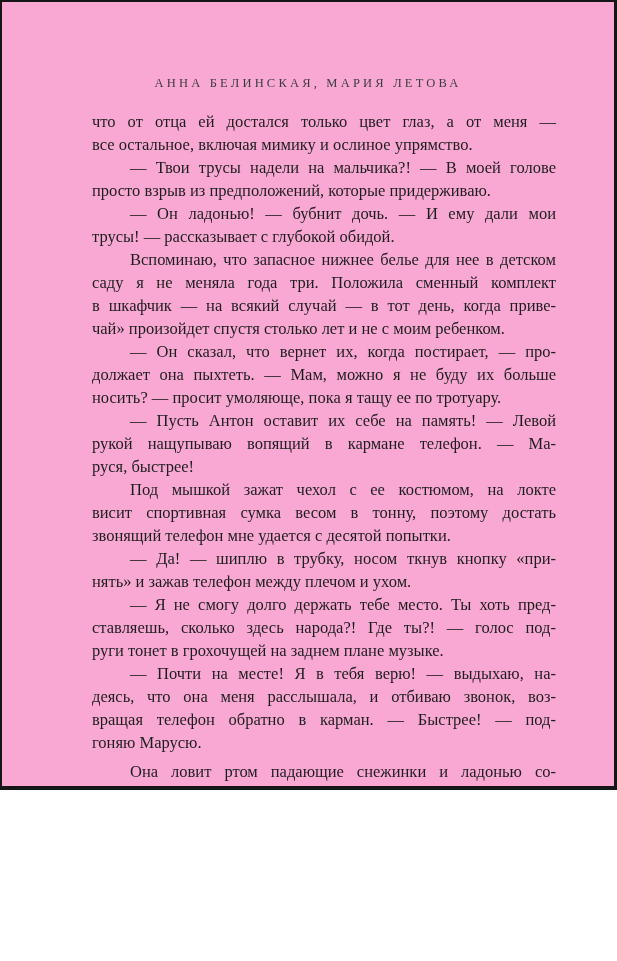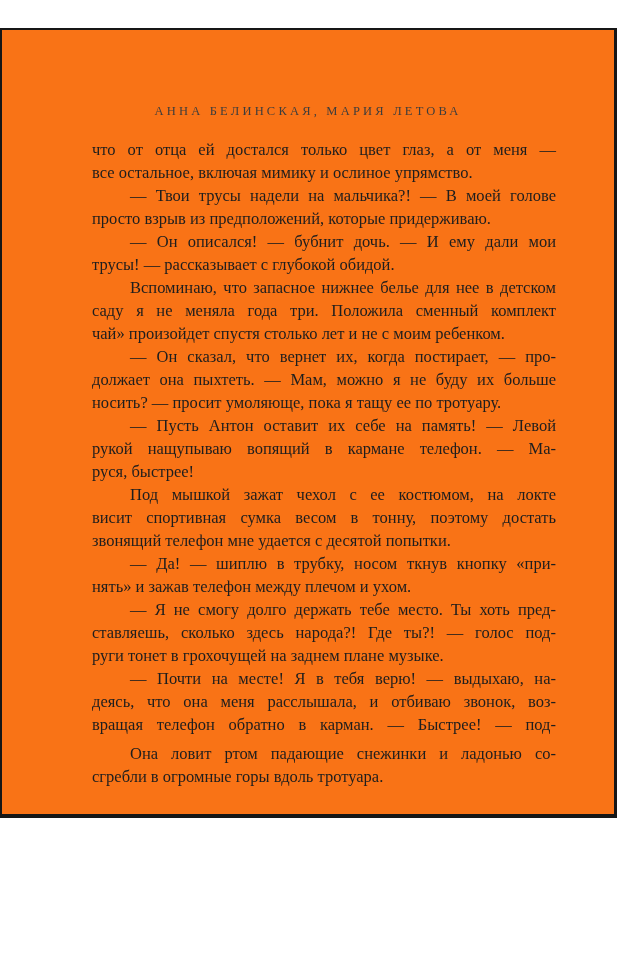--- a/index.html
+++ b/index.html
@@ -6,26 +6,25 @@
     margin: 0;
     padding: 0;
     background: #ffffff;
     font-family: "Liberation Serif", "DejaVu Serif", serif;
   }
   .page {
     position: relative;
     width: 617px;
     height: 790px;
     box-sizing: border-box;
-    background: #f97316;
+    background: #f9a8d4;
     border-style: solid;
     border-color: #161616;
     border-width: 2px 3px 4px 2px;
     overflow: hidden;
-    margin-top: 28px;
   }
   .running-header {
     position: absolute;
     top: 74px;
     left: 0;
     right: 0;
     text-align: center;
     font-size: 12.5px;
     letter-spacing: 3.2px;
     color: #3d3d3d;
@@ -75,26 +74,27 @@
   <div class="text-block" id="body-text">
       <div class="para">
         <div class="line">что от отца ей достался только цвет глаз, а от меня —</div>
         <div class="line last-line">все остальное, включая мимику и ослиное упрямство.</div>
       </div>
       <div class="para indented">
         <div class="line">— Твои трусы надели на мальчика?! — В моей голове</div>
         <div class="line last-line">просто взрыв из предположений, которые придерживаю.</div>
       </div>
       <div class="para indented">
-        <div class="line">— Он описался! — бубнит дочь. — И ему дали мои</div>
+        <div class="line">— Он ладонью! — бубнит дочь. — И ему дали мои</div>
         <div class="line last-line">трусы! — рассказывает с глубокой обидой.</div>
       </div>
       <div class="para indented">
         <div class="line">Вспоминаю, что запасное нижнее белье для нее в детском</div>
         <div class="line">саду я не меняла года три. Положила сменный комплект</div>
+        <div class="line">в шкафчик — на всякий случай — в тот день, когда приве-</div>
         <div class="line last-line">чай» произойдет спустя столько лет и не с моим ребенком.</div>
       </div>
       <div class="para indented">
         <div class="line">— Он сказал, что вернет их, когда постирает, — про-</div>
         <div class="line">должает она пыхтеть. — Мам, можно я не буду их больше</div>
         <div class="line last-line">носить? — просит умоляюще, пока я тащу ее по тротуару.</div>
       </div>
       <div class="para indented">
         <div class="line">— Пусть Антон оставит их себе на память! — Левой</div>
         <div class="line">рукой нащупываю вопящий в кармане телефон. — Ма-</div>
@@ -111,20 +111,21 @@
       </div>
       <div class="para indented">
         <div class="line">— Я не смогу долго держать тебе место. Ты хоть пред-</div>
         <div class="line">ставляешь, сколько здесь народа?! Где ты?! — голос под-</div>
         <div class="line last-line">руги тонет в грохочущей на заднем плане музыке.</div>
       </div>
       <div class="para indented">
         <div class="line">— Почти на месте! Я в тебя верю! — выдыхаю, на-</div>
         <div class="line">деясь, что она меня расслышала, и отбиваю звонок, воз-</div>
         <div class="line">вращая телефон обратно в карман. — Быстрее! — под-</div>
+        <div class="line last-line">гоняю Марусю.</div>
       </div>
       <div class="para indented space-before">
         <div class="line">Она ловит ртом падающие снежинки и ладонью со-</div>
         <div class="line last-line">сгребли в огромные горы вдоль тротуара.</div>
       </div>
     </div>
 
   <div class="page-number">8</div>
 </div>
 

